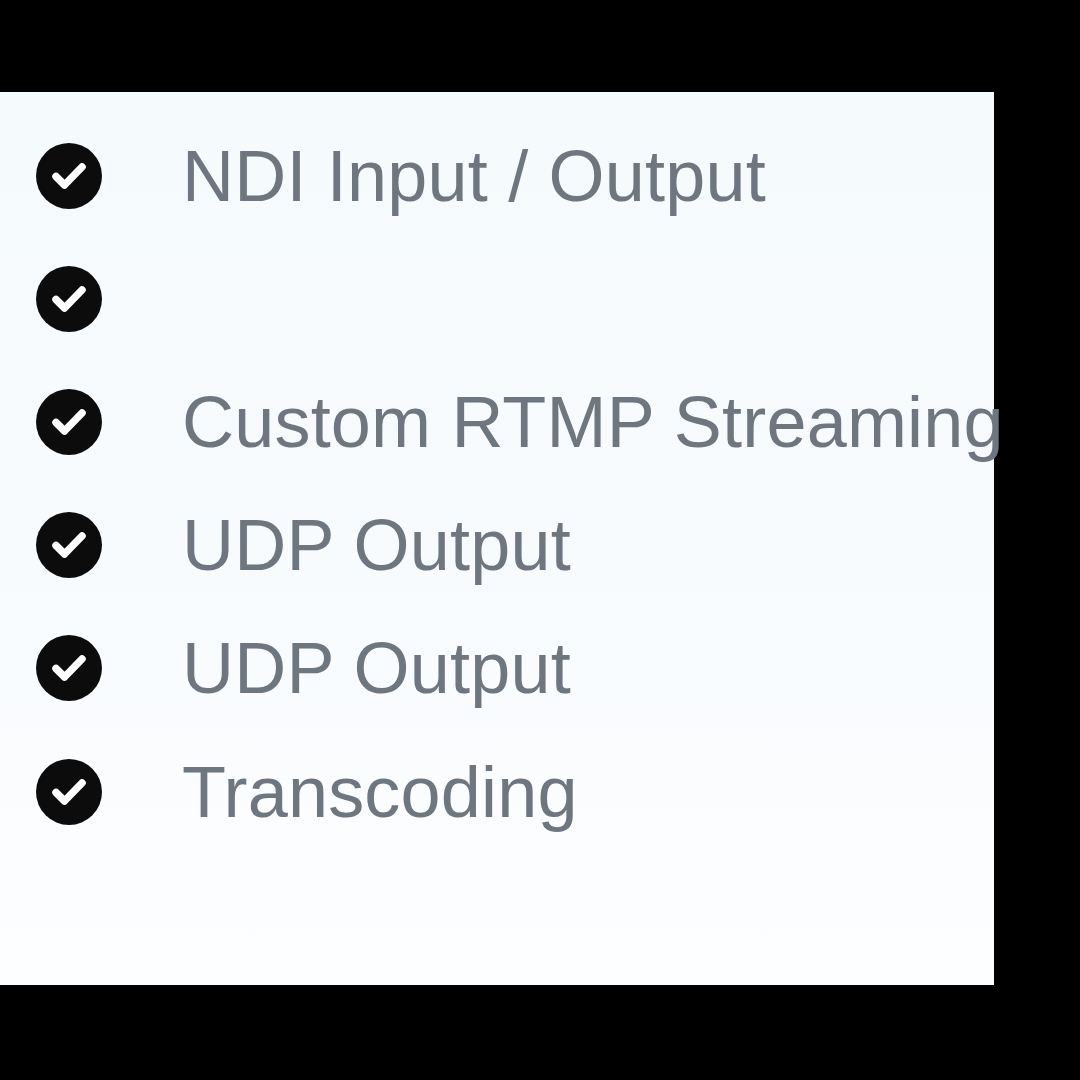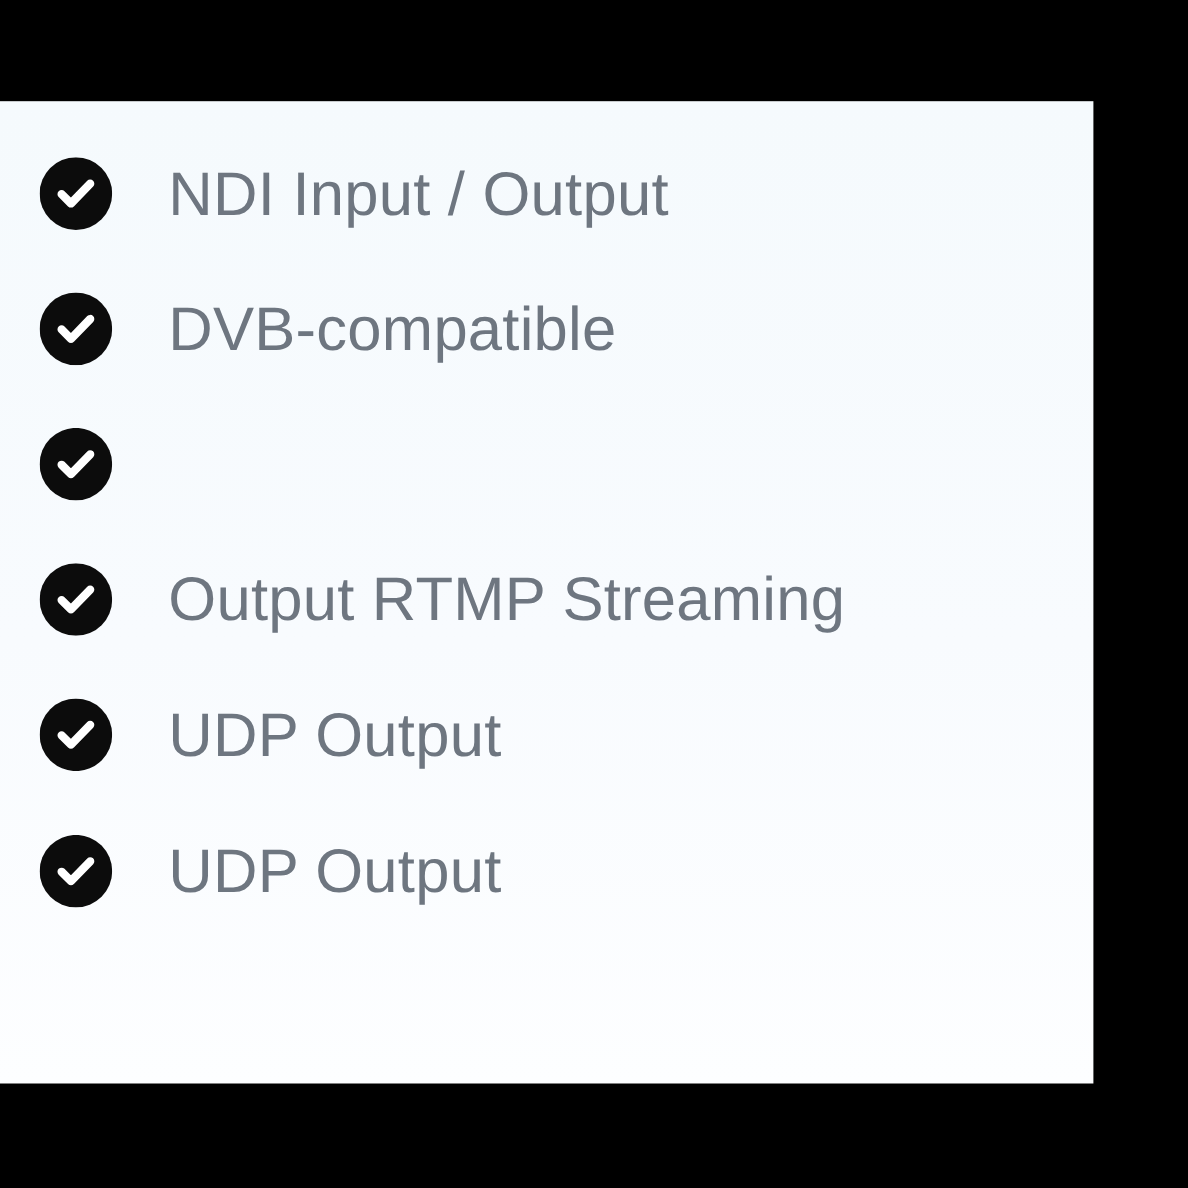--- a/index.html
+++ b/index.html
@@ -39,22 +39,22 @@
   }
 
   .check-icon {
     width: 66px;
     height: 66px;
     flex: 0 0 66px;
     display: block;
   }
 
   .feature-label {
-    margin-left: 51px;
-    font-size: 56px;
+    margin-left: 80px;
+    font-size: 72px;
     font-weight: 400;
     line-height: 1;
     color: #6e7680;
     letter-spacing: 0.2px;
     white-space: nowrap;
   }
 </style>
 </head>
 <body>
 
@@ -62,54 +62,54 @@
   <div class="feature-list">
 
     <div class="feature-row">
       <svg class="check-icon" viewBox="0 0 66 66" aria-hidden="true">
         <circle cx="33" cy="33" r="33" fill="#0c0c0c"></circle>
         <path d="M20 33.5 L28.5 42 L46 24" stroke="#ffffff" stroke-width="7.5" fill="none" stroke-linecap="round" stroke-linejoin="round"></path>
       </svg>
       <span class="feature-label">NDI Input / Output</span>
     </div>
 
-    <div class="feature-row">
-      <svg class="check-icon" viewBox="0 0 66 66" aria-hidden="true">
-        <circle cx="33" cy="33" r="33" fill="#0c0c0c"></circle>
-        <path d="M20 33.5 L28.5 42 L46 24" stroke="#ffffff" stroke-width="7.5" fill="none" stroke-linecap="round" stroke-linejoin="round"></path>
-      </svg>
-      <span class="feature-label">DVB-compatible</span>
-    </div>
 
     <div class="feature-row">
       <svg class="check-icon" viewBox="0 0 66 66" aria-hidden="true">
         <circle cx="33" cy="33" r="33" fill="#0c0c0c"></circle>
         <path d="M20 33.5 L28.5 42 L46 24" stroke="#ffffff" stroke-width="7.5" fill="none" stroke-linecap="round" stroke-linejoin="round"></path>
       </svg>
     </div>
 
     <div class="feature-row">
       <svg class="check-icon" viewBox="0 0 66 66" aria-hidden="true">
         <circle cx="33" cy="33" r="33" fill="#0c0c0c"></circle>
         <path d="M20 33.5 L28.5 42 L46 24" stroke="#ffffff" stroke-width="7.5" fill="none" stroke-linecap="round" stroke-linejoin="round"></path>
       </svg>
-      <span class="feature-label">Output RTMP Streaming</span>
+      <span class="feature-label">Custom RTMP Streaming</span>
     </div>
 
     <div class="feature-row">
       <svg class="check-icon" viewBox="0 0 66 66" aria-hidden="true">
         <circle cx="33" cy="33" r="33" fill="#0c0c0c"></circle>
         <path d="M20 33.5 L28.5 42 L46 24" stroke="#ffffff" stroke-width="7.5" fill="none" stroke-linecap="round" stroke-linejoin="round"></path>
       </svg>
       <span class="feature-label">UDP Output</span>
     </div>
 
     <div class="feature-row">
       <svg class="check-icon" viewBox="0 0 66 66" aria-hidden="true">
         <circle cx="33" cy="33" r="33" fill="#0c0c0c"></circle>
         <path d="M20 33.5 L28.5 42 L46 24" stroke="#ffffff" stroke-width="7.5" fill="none" stroke-linecap="round" stroke-linejoin="round"></path>
       </svg>
       <span class="feature-label">UDP Output</span>
     </div>
 
+    <div class="feature-row">
+      <svg class="check-icon" viewBox="0 0 66 66" aria-hidden="true">
+        <circle cx="33" cy="33" r="33" fill="#0c0c0c"></circle>
+        <path d="M20 33.5 L28.5 42 L46 24" stroke="#ffffff" stroke-width="7.5" fill="none" stroke-linecap="round" stroke-linejoin="round"></path>
+      </svg>
+      <span class="feature-label">Transcoding</span>
+    </div>
 
   </div>
 </div>
 
 </body></html>

